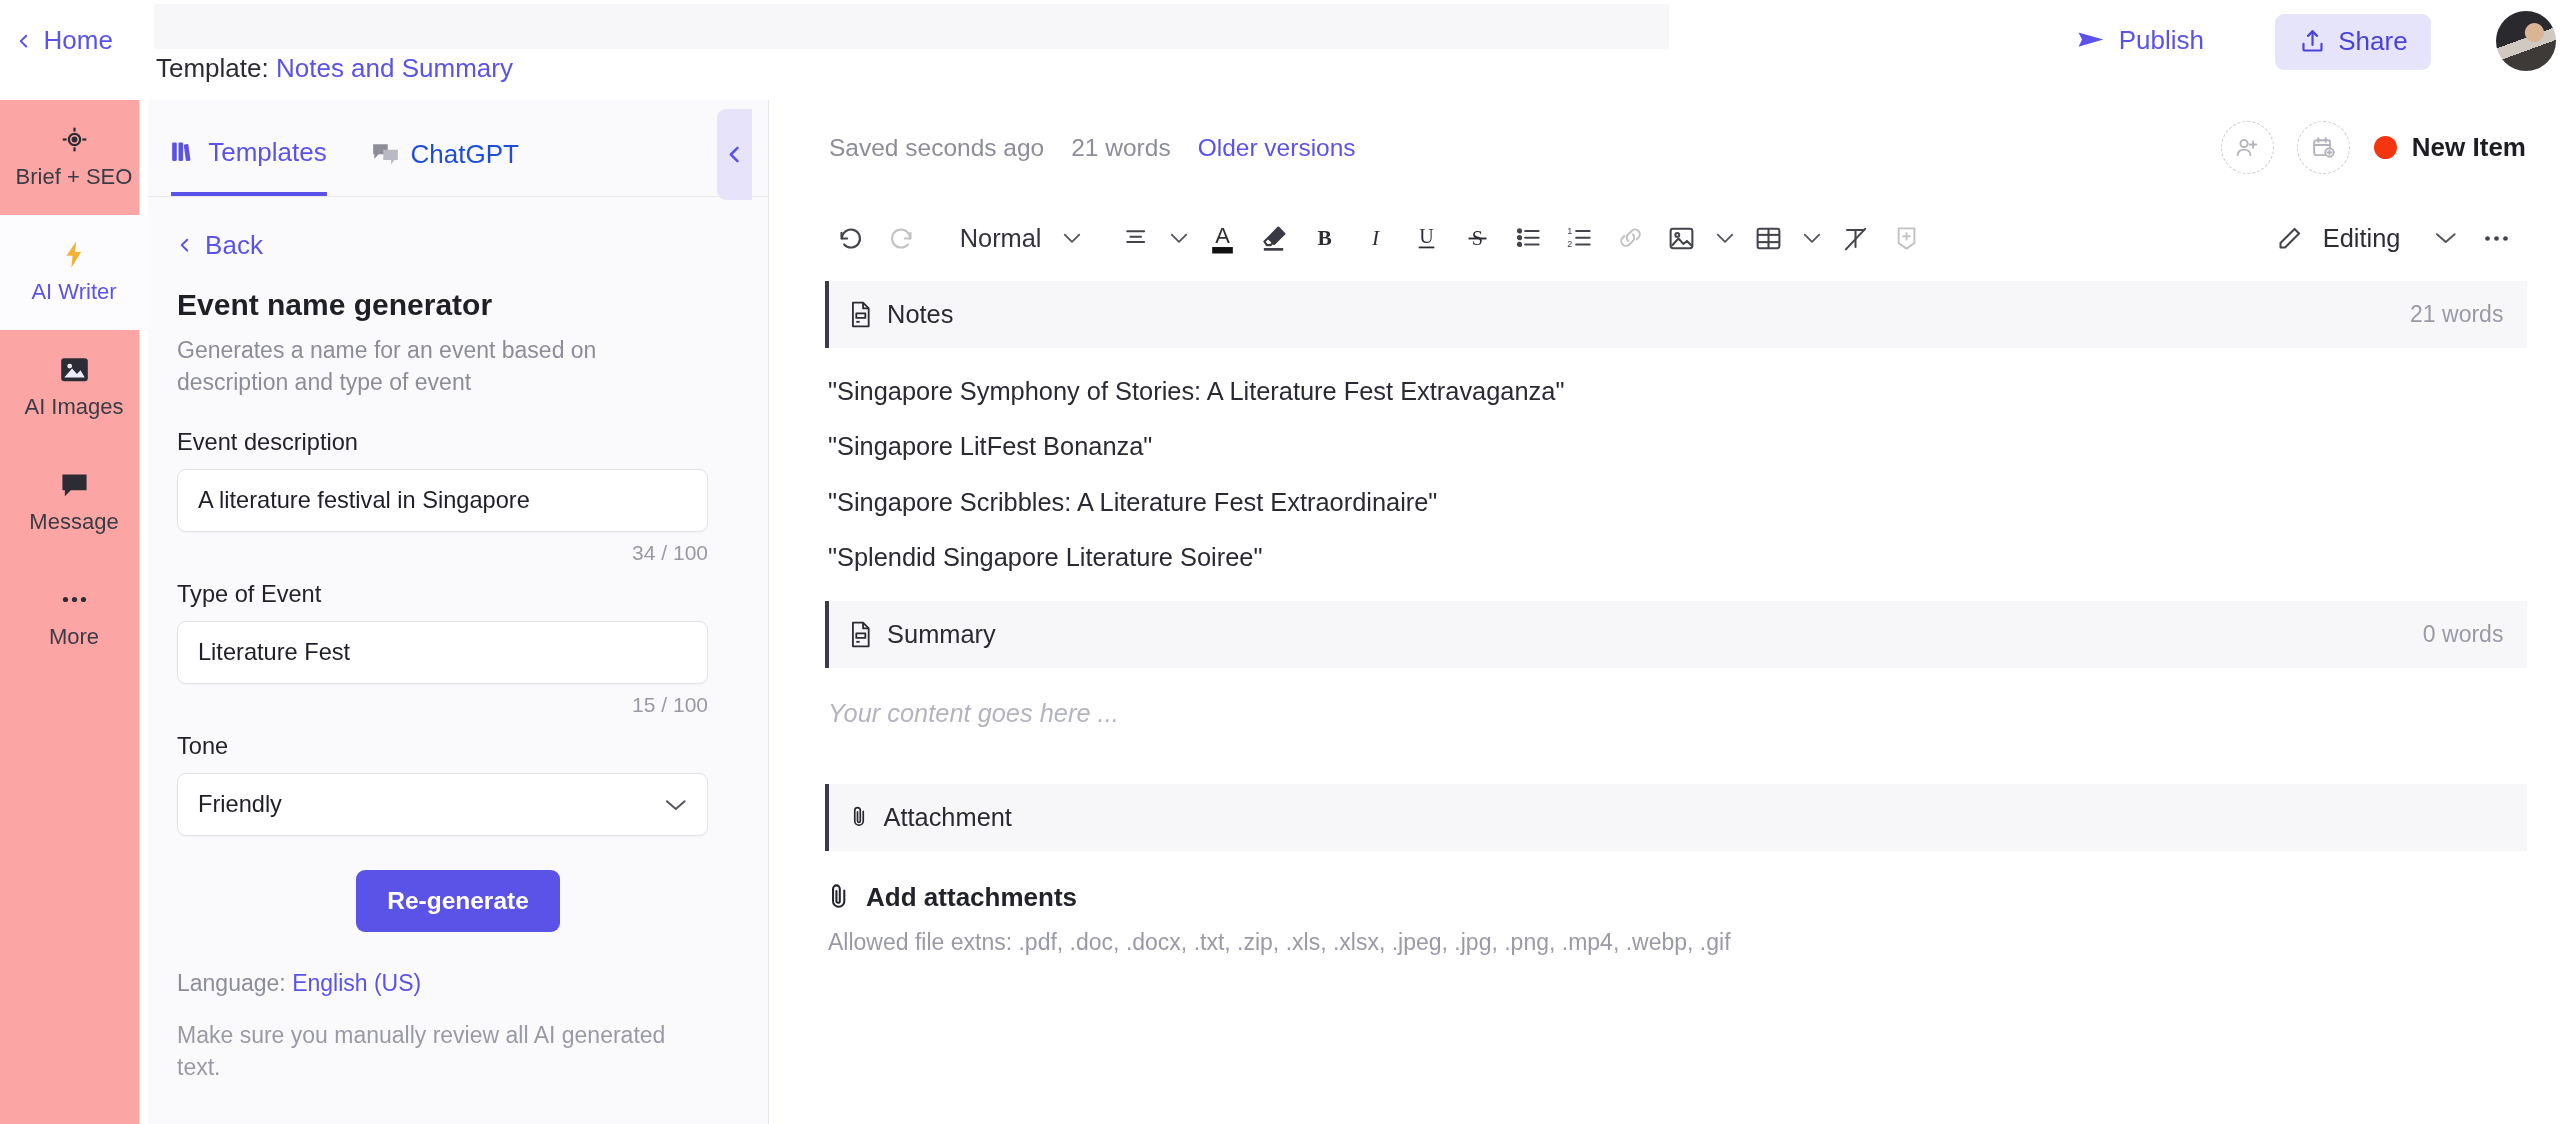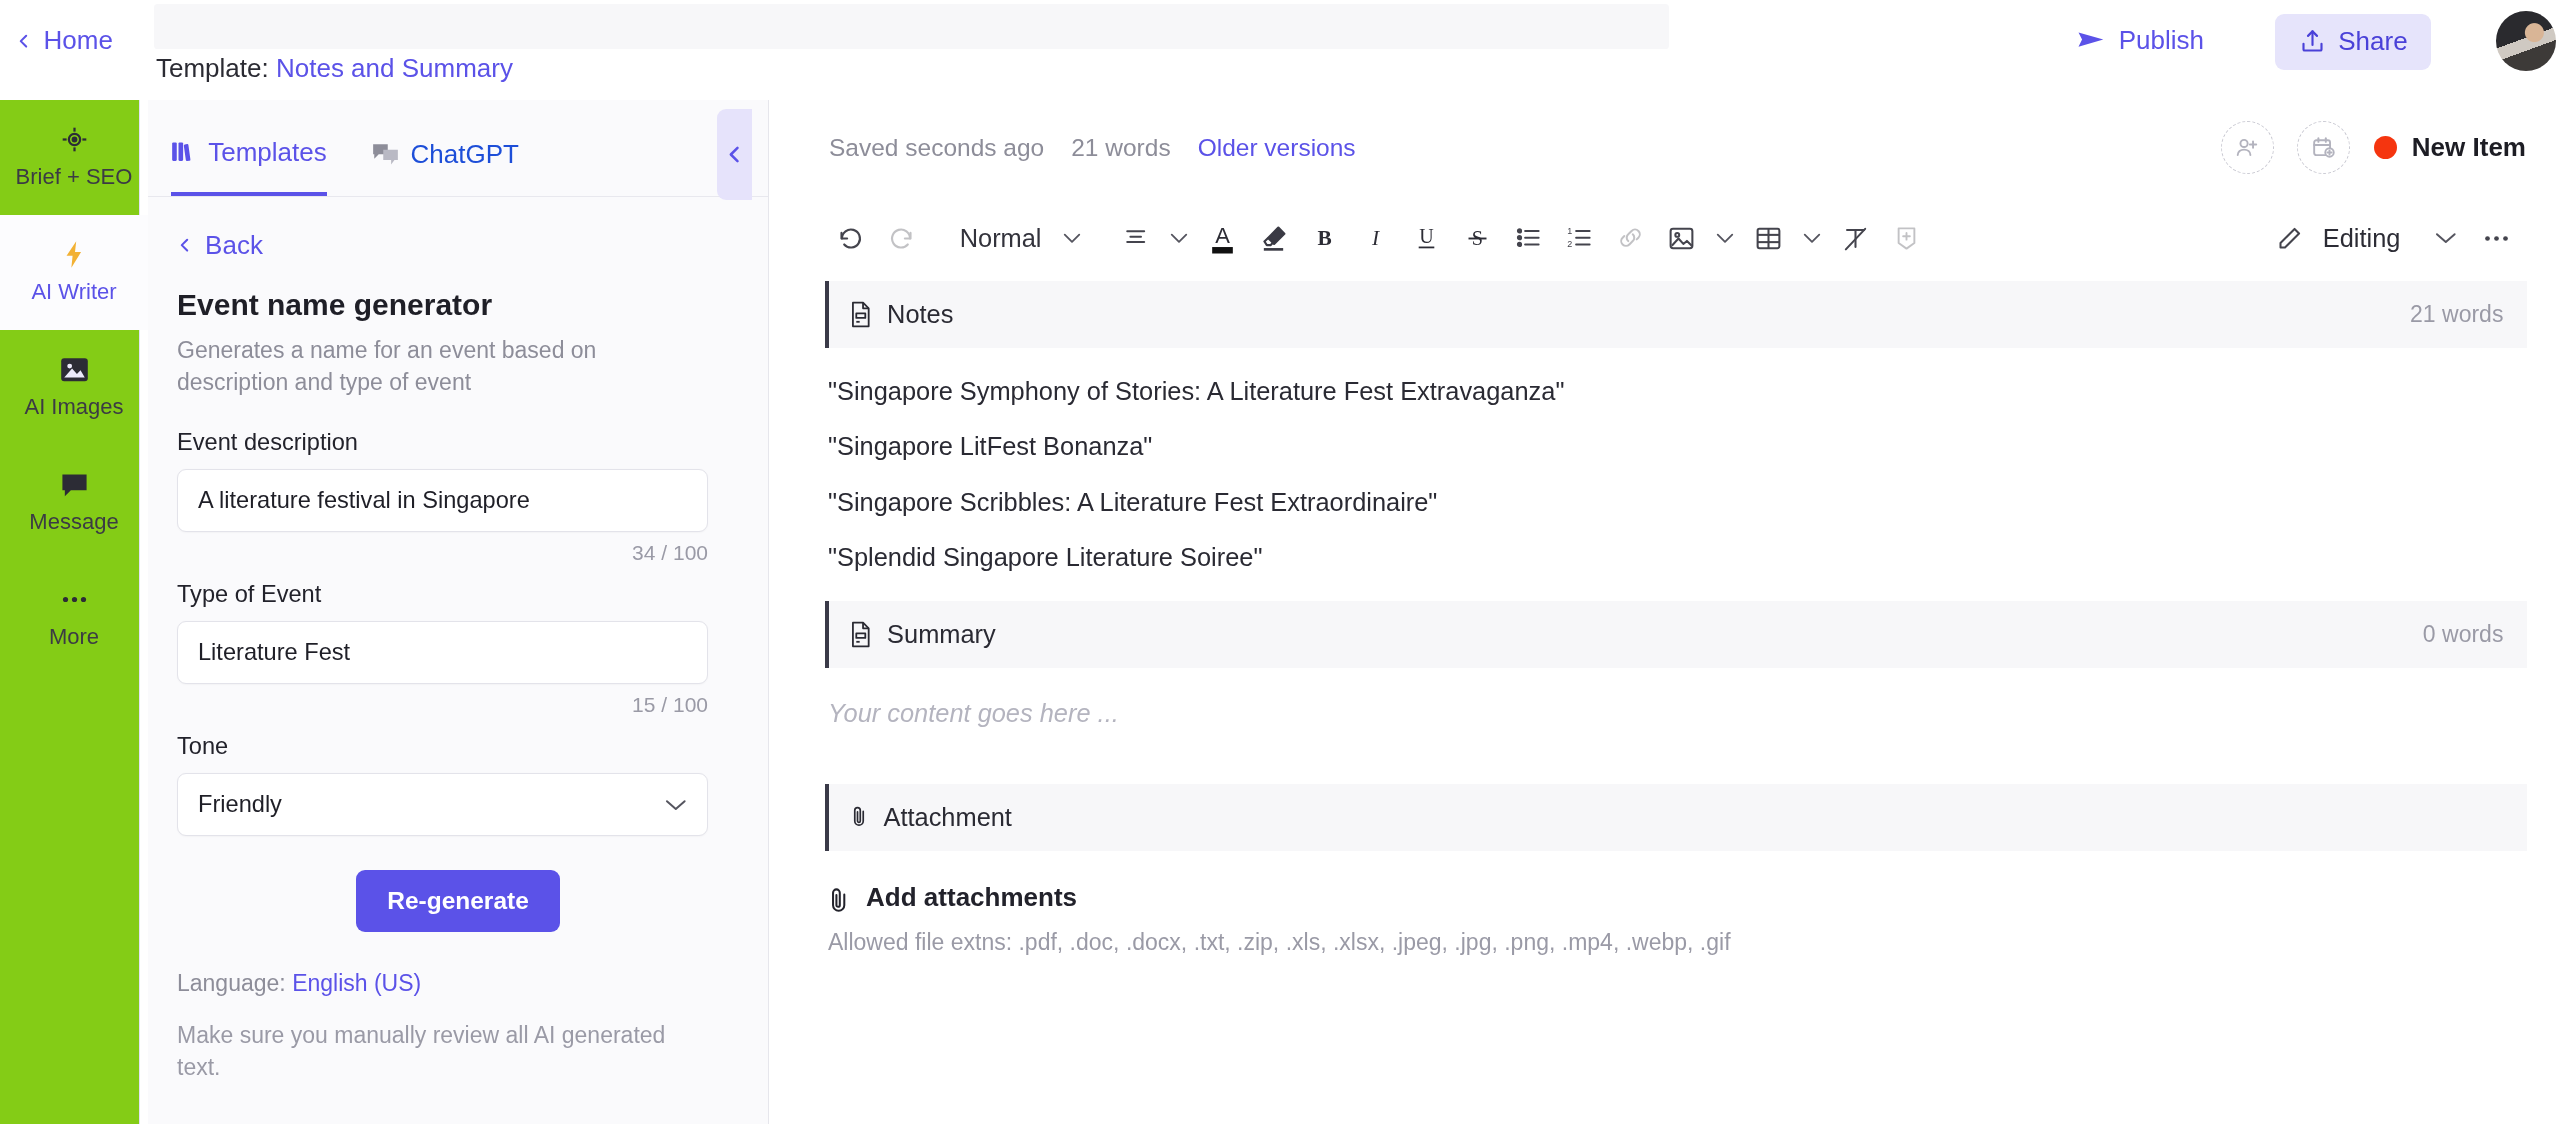--- a/index.html
+++ b/index.html
@@ -53,21 +53,21 @@
     background:
       radial-gradient(circle at 64% 36%, #d9b596 0 9px, transparent 10px),
       linear-gradient(160deg, #2a2a2e 0 46%, #cfc9c2 46% 62%, #3d3a38 62% 100%);
     overflow: hidden; cursor: pointer;
   }
 
   
   .rail {
     position: absolute; left: 0; top: 100px;
     width: 140px; height: 1025px;
-    background: #84cc16;
+    background: #fca5a5;
     border-right: 0.9px solid #e2e0f3;
   }
   .rail-item {
     width: 148px; height: 115px;
     display: flex; flex-direction: column;
     align-items: center; justify-content: center; gap: 10px;
     cursor: pointer;
   }
   .rail-item.active { background: #fcfcfe; }
   .rail-label { font-size: 22px; color: #3b3b44; white-space: nowrap; }
@@ -185,21 +185,21 @@
     width: 1702px;
   }
   .sec-title { display: flex; align-items: center; gap: 14.5px; font-size: 25.4px; color: #2a2a33; }
   .sec-words { margin-left: auto; padding-right: 23.6px; font-size: 23px; color: #9a9aa6; }
 
   .sec-body { padding: 31px 0 0 53px; }
   .note-line { font-size: 25.4px; color: #2a2a33; line-height: 1.0; margin-bottom: 30px; }
   .placeholder { font-size: 25.4px; color: #b4b4bf; font-style: italic; }
 
   .add-attach {
-    display: flex; align-items: flex-end; gap: 14.5px;
+    display: flex; align-items: flex-start; gap: 14.5px;
     font-size: 26px; font-weight: bold; color: #22222b; cursor: pointer;
   }
   .allowed { margin-top: 16.3px; font-size: 23px; color: #9a9aa6; }
 
   svg { display: block; }
 </style>
 </head>
 <body>
 
 <div class="topbar">

